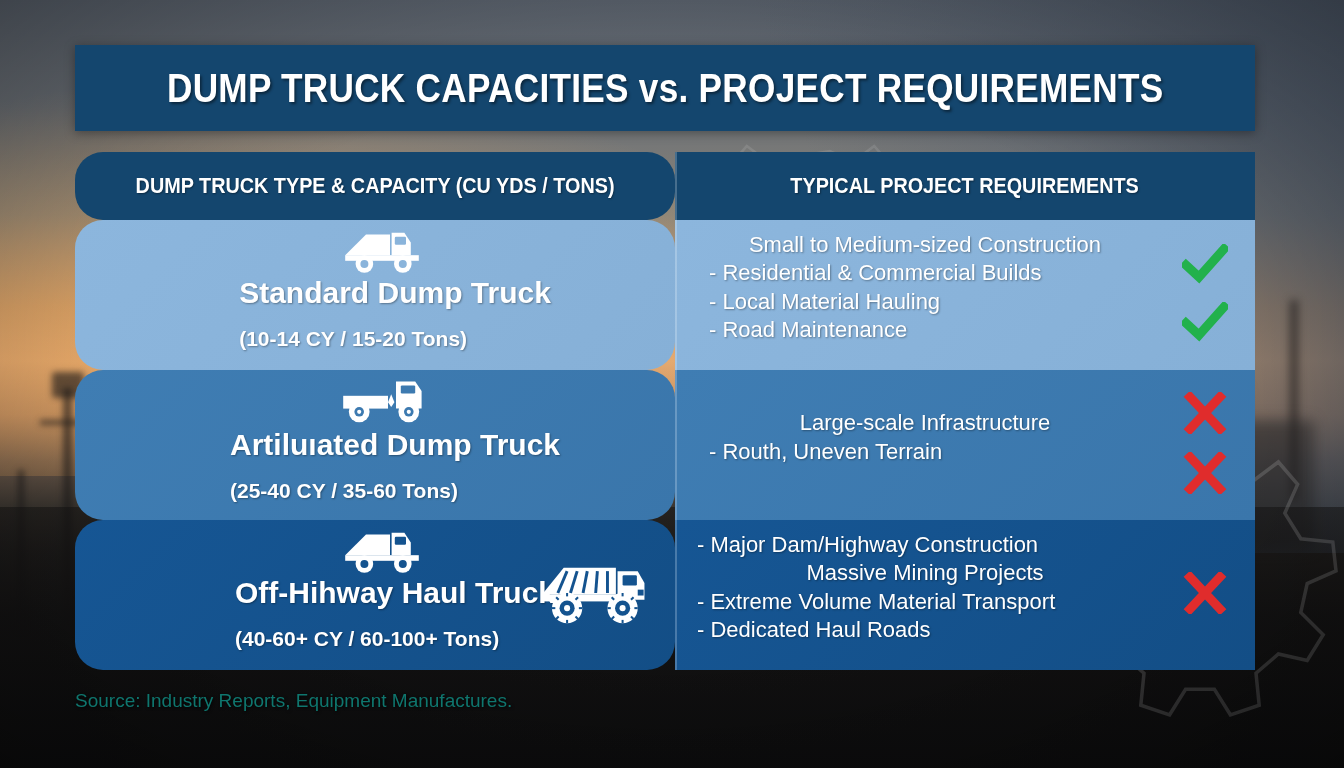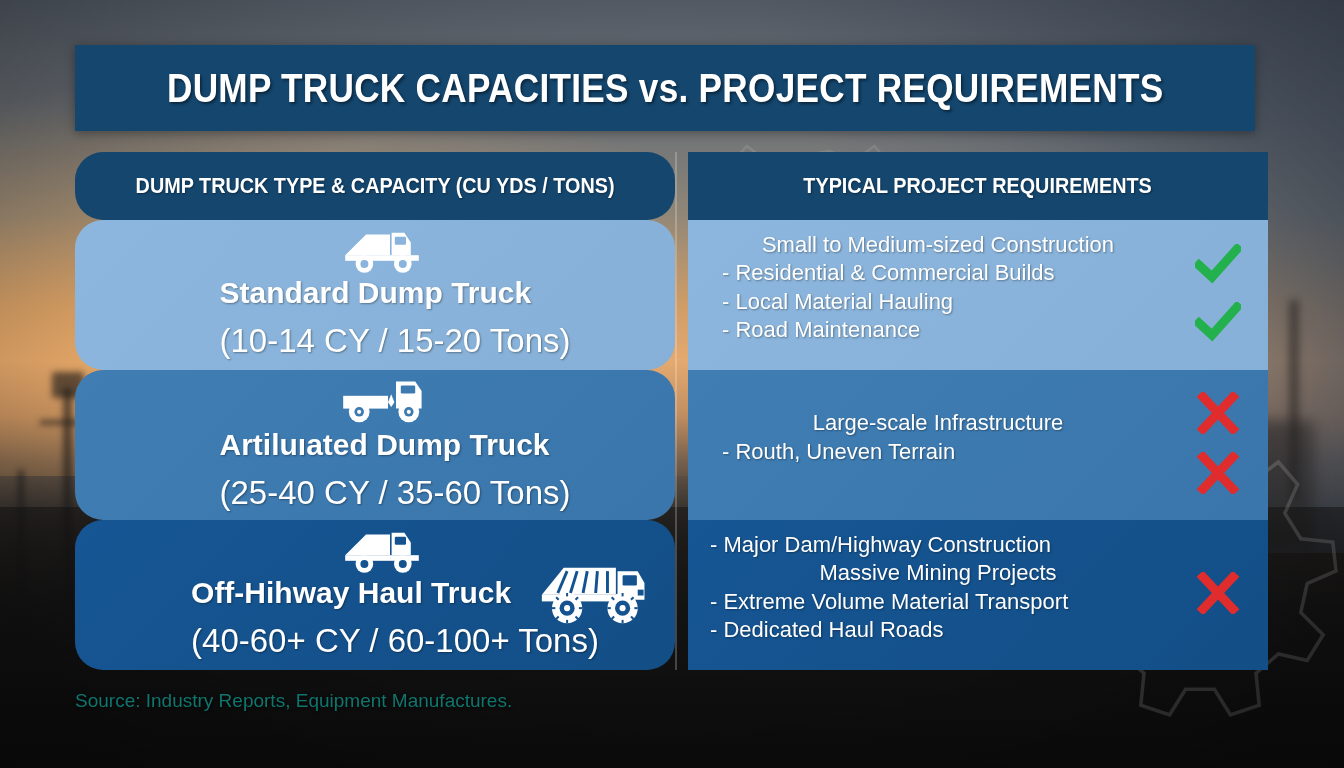--- a/index.html
+++ b/index.html
@@ -76,21 +76,21 @@
     letter-spacing:.3px;
     transform:scaleX(.88);
     text-shadow:2px 2px 3px rgba(0,0,0,.45);
     white-space:nowrap;
   }
 
   .table{ margin-top:21px; }
 
   .row{ display:flex; position:relative; }
   .col-left{ width:600px; flex:none; position:relative;border-radius:28px; }
-  .col-right{ width:580px; flex:none; position:relative;margin-left:13px; }
+  .col-right{ width:580px; flex:none; position:relative; }
 
   
   .divider{
     position:absolute; left:600px; top:0; bottom:0; width:2px;
     background:rgba(255,255,255,.22);
     z-index:5;
   }
 
   .head-row .col-left, .head-row .col-right{
     background:#14466e;
@@ -125,23 +125,23 @@
     flex-direction:column;
   }
   .truck-icon{ width:96px; flex:none; display:flex; align-items:center; justify-content:center; }
   .label-block{ margin-left:18px; }
   .truck-name{
     color:#ffffff; font-size:30px; font-weight:bold;
     text-shadow:1px 1px 2px rgba(0,0,0,.35);
     line-height:1.12; white-space:nowrap;
   }
   .truck-cap{
-    color:#ffffff; font-size:33px; font-weight:normal;
+    color:#ffffff; font-size:21px; font-weight:bold;
     text-shadow:1px 1px 2px rgba(0,0,0,.35);
-    line-height:1.25; white-space:nowrap; margin-top:10px;
+    line-height:1.25; white-space:nowrap; margin-top:16px;
   }
   .extra-icon{
     position:absolute; right:22px; top:50%; transform:translateY(-50%);
   }
 
   .right-inner{
     height:100%;
     display:flex; align-items:center;
     padding:0 86px 15px 16px;
     position:relative;

